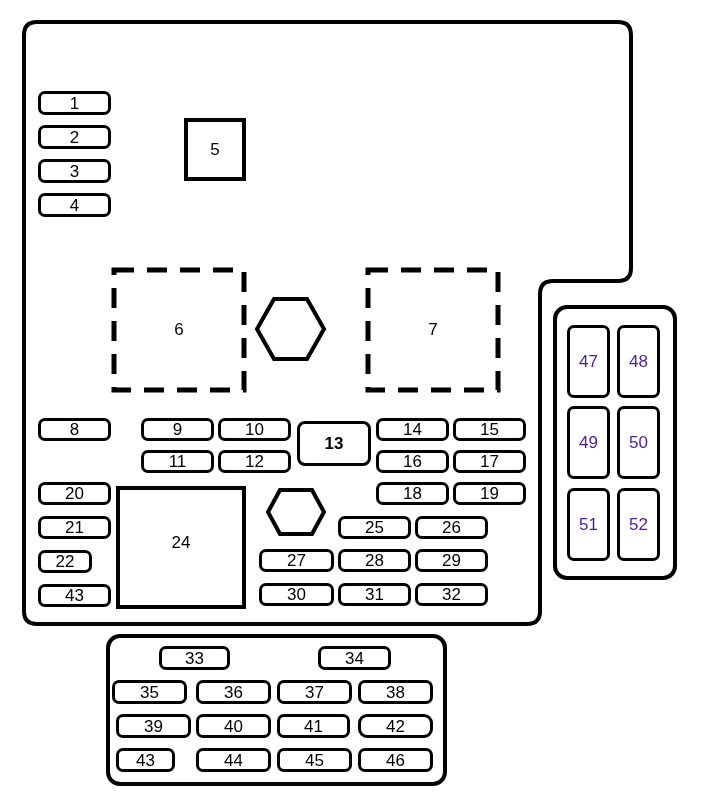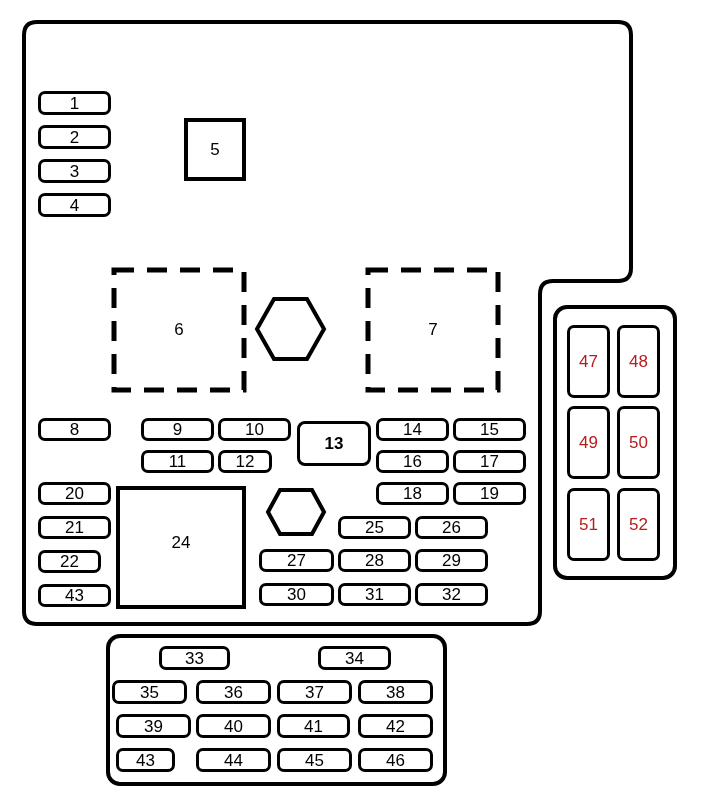--- a/index.html
+++ b/index.html
@@ -9,21 +9,21 @@
       position: absolute; box-sizing: border-box;
       border: 3px solid #000; border-radius: 7px; background: #fff;
       display: flex; align-items: center; justify-content: center;
       font-family: "Liberation Sans", sans-serif; font-size: 17px; color: #000;
       line-height: 1;
     }
     .relay {
       position: absolute; box-sizing: border-box;
       border: 3px solid #000; border-radius: 7px; background: #fff;
       display: flex; align-items: center; justify-content: center;
-      font-family: "Liberation Sans", sans-serif; font-size: 17px; color: #b91c1c;
+      font-family: "Liberation Sans", sans-serif; font-size: 17px; color: #4c1d95;
     }
     .square {
       position: absolute; box-sizing: border-box;
       border: 4px solid #000; background: #fff;
       display: flex; align-items: center; justify-content: center;
       font-family: "Liberation Sans", sans-serif; font-size: 17px; color: #000;
     }
     .dashed-label {
       position: absolute; font-family: "Liberation Sans", sans-serif; font-size: 17px; color: #000;
       display: flex; align-items: center; justify-content: center;
@@ -78,21 +78,21 @@
   </div>
 <div class="fuse" style="left:141px;top:418px;width:73px;height:23px;">
     <span>9</span>
   </div>
 <div class="fuse" style="left:218px;top:418px;width:73px;height:23px;">
     <span>10</span>
   </div>
 <div class="fuse" style="left:141px;top:450px;width:73px;height:23px;">
     <span>11</span>
   </div>
-<div class="fuse" style="left:218px;top:450px;width:54px;height:23px;">
+<div class="fuse" style="left:218px;top:450px;width:73px;height:23px;">
     <span>12</span>
   </div>
 <div class="fuse" style="left:297px;top:421px;width:74px;height:45px;border-radius:8px;font-weight:bold;">
     <span>13</span>
   </div>
 <div class="fuse" style="left:376px;top:418px;width:73px;height:23px;">
     <span>14</span>
   </div>
 <div class="fuse" style="left:453px;top:418px;width:73px;height:23px;">
     <span>15</span>
@@ -109,21 +109,21 @@
 <div class="fuse" style="left:453px;top:482px;width:73px;height:23px;">
     <span>19</span>
   </div>
 
 <div class="fuse" style="left:38px;top:482px;width:73px;height:23px;">
     <span>20</span>
   </div>
 <div class="fuse" style="left:38px;top:516px;width:73px;height:23px;">
     <span>21</span>
   </div>
-<div class="fuse" style="left:38px;top:550px;width:63px;height:23px;">
+<div class="fuse" style="left:38px;top:550px;width:54px;height:23px;">
     <span>22</span>
   </div>
 <div class="fuse" style="left:38px;top:584px;width:73px;height:23px;">
     <span>43</span>
   </div>
 
 <div class="square" style="left:116px;top:486px;width:130px;height:123px;">
     <span style="margin-top:-10px;">24</span>
   </div>
 
@@ -174,21 +174,21 @@
 
 <div class="fuse" style="left:116px;top:714px;width:75px;height:24px;">
     <span>39</span>
   </div>
 <div class="fuse" style="left:196px;top:714px;width:75px;height:24px;">
     <span>40</span>
   </div>
 <div class="fuse" style="left:277px;top:714px;width:73px;height:24px;">
     <span>41</span>
   </div>
-<div class="fuse" style="left:358px;top:714px;width:75px;height:24px;">
+<div class="fuse" style="left:358px;top:714px;width:75px;height:24px;border-radius:9px;">
     <span>42</span>
   </div>
 
 <div class="fuse" style="left:116px;top:748px;width:59px;height:24px;">
     <span>43</span>
   </div>
 <div class="fuse" style="left:196px;top:748px;width:75px;height:24px;">
     <span>44</span>
   </div>
 <div class="fuse" style="left:277px;top:748px;width:75px;height:24px;">

